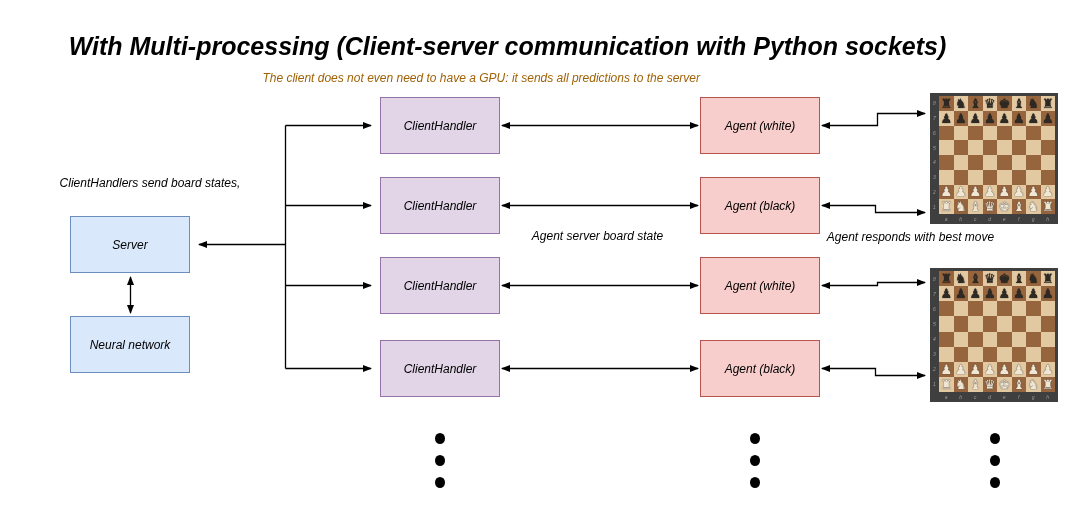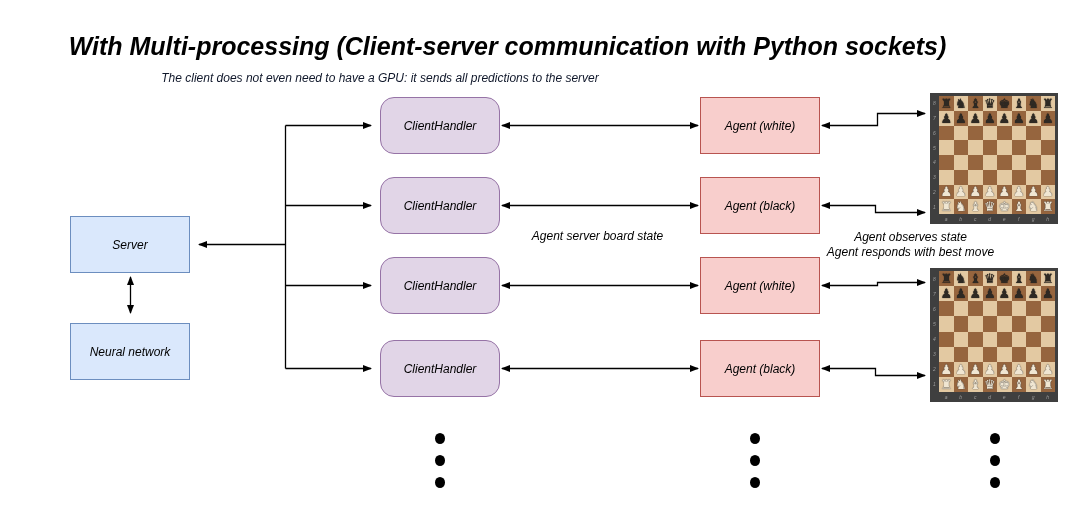--- a/index.html
+++ b/index.html
@@ -13,39 +13,39 @@
     font-style: italic;
   }
   .arrows { position: absolute; left: 0; top: 0; width: 1081px; height: 506px; }
 
   .title {
     position: absolute; left: 0; top: 32px; width: 1015px;
     text-align: center; font-size: 25px; font-weight: 700; color: #000;
   }
   .subtitle {
     position: absolute; left: 60px; top: 71px; width: 640px;
-    text-align: center; font-size: 12px; color: #0f172a;
+    text-align: right; font-size: 12px; color: #a16207;
   }
   .note { position: absolute; text-align: center; font-size: 12px; color: #000; }
   .note-server  { left: 20px;  top: 176px; width: 260px; line-height: 15px; }
   .note-handler { left: 470px; top: 226px; width: 255px; line-height: 21px; }
   .note-agent   { left: 808px; top: 230px; width: 205px; line-height: 15px; }
 
   .box {
     position: absolute; width: 120px; height: 57px;
     display: flex; align-items: center; justify-content: center;
     font-size: 12px; color: #000; box-sizing: border-box; border: 1px solid #000;
     text-align: center;
   }
   .box-blue   { background: var(--blue-fill, #dae8fc);   border-color: var(--blue-border, #6c8ebf); }
-  .box-purple { background: var(--purple-fill, #e1d5e7); border-color: var(--purple-border, #9673a6); border-radius: 14px; }
+  .box-purple { background: var(--purple-fill, #e1d5e7); border-color: var(--purple-border, #9673a6); }
   .box-pink   { background: var(--pink-fill, #f8cecc);   border-color: var(--pink-border, #b85450); }
 
   .server-box { left: 70px; top: 216px; }
-  .nn-box     { left: 70px; top: 323px; }
+  .nn-box     { left: 70px; top: 316px; }
   .ch-box     { left: 380px; }
   .agent-box  { left: 700px; }
   .row-1 { top: 97px; }
   .row-2 { top: 177px; }
   .row-3 { top: 257px; }
   .row-4 { top: 340px; }
 
   .chessboard {
     position: absolute; left: 930px; width: 128px;
     background: var(--frame, #3f3f3f);
@@ -107,28 +107,28 @@
       <path d="M822,205.5 H875.5 V212.5 H925" marker-start="url(#ah)" marker-end="url(#ah)"></path>
       <path d="M822,285.5 H877.5 V282.5 H925" marker-start="url(#ah)" marker-end="url(#ah)"></path>
       <path d="M822,368.5 H875.5 V375.5 H925" marker-start="url(#ah)" marker-end="url(#ah)"></path>
     </g>
   </svg>
 
   <div class="title">With Multi-processing (Client-server communication with Python sockets)</div>
   <div class="subtitle">The client does not even need to have a GPU: it sends all predictions to the server</div>
 
   <div class="note note-server">
+    <div>ClientHandlers send board states,</div>
   </div>
 
   <div class="note note-handler">
     <div>Agent server board state</div>
   </div>
 
   <div class="note note-agent">
-    <div>Agent observes state</div>
     <div>Agent responds with best move</div>
   </div>
 
   <div class="box box-blue server-box">
     <span>Server</span>
   </div>
   <div class="box box-blue nn-box">
     <span>Neural network</span>
   </div>
 

